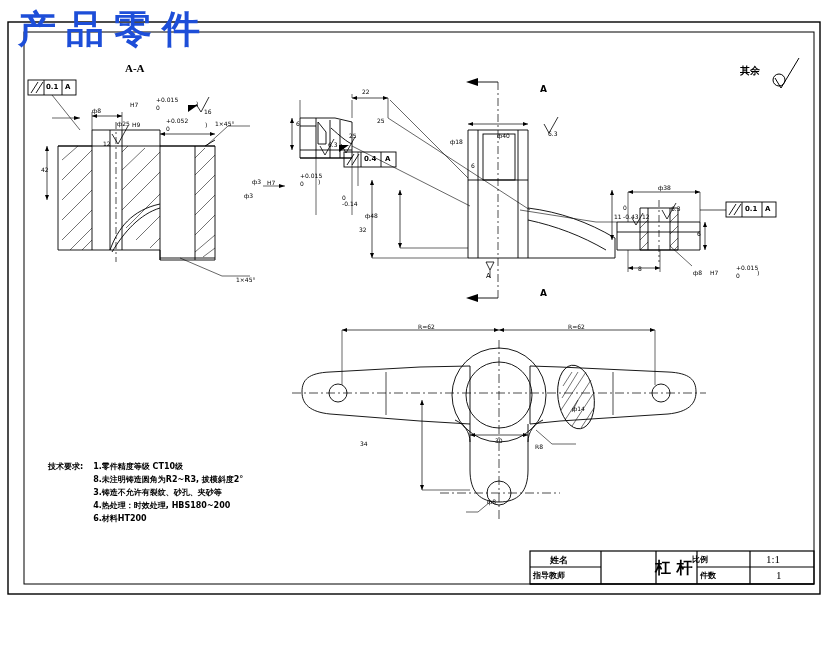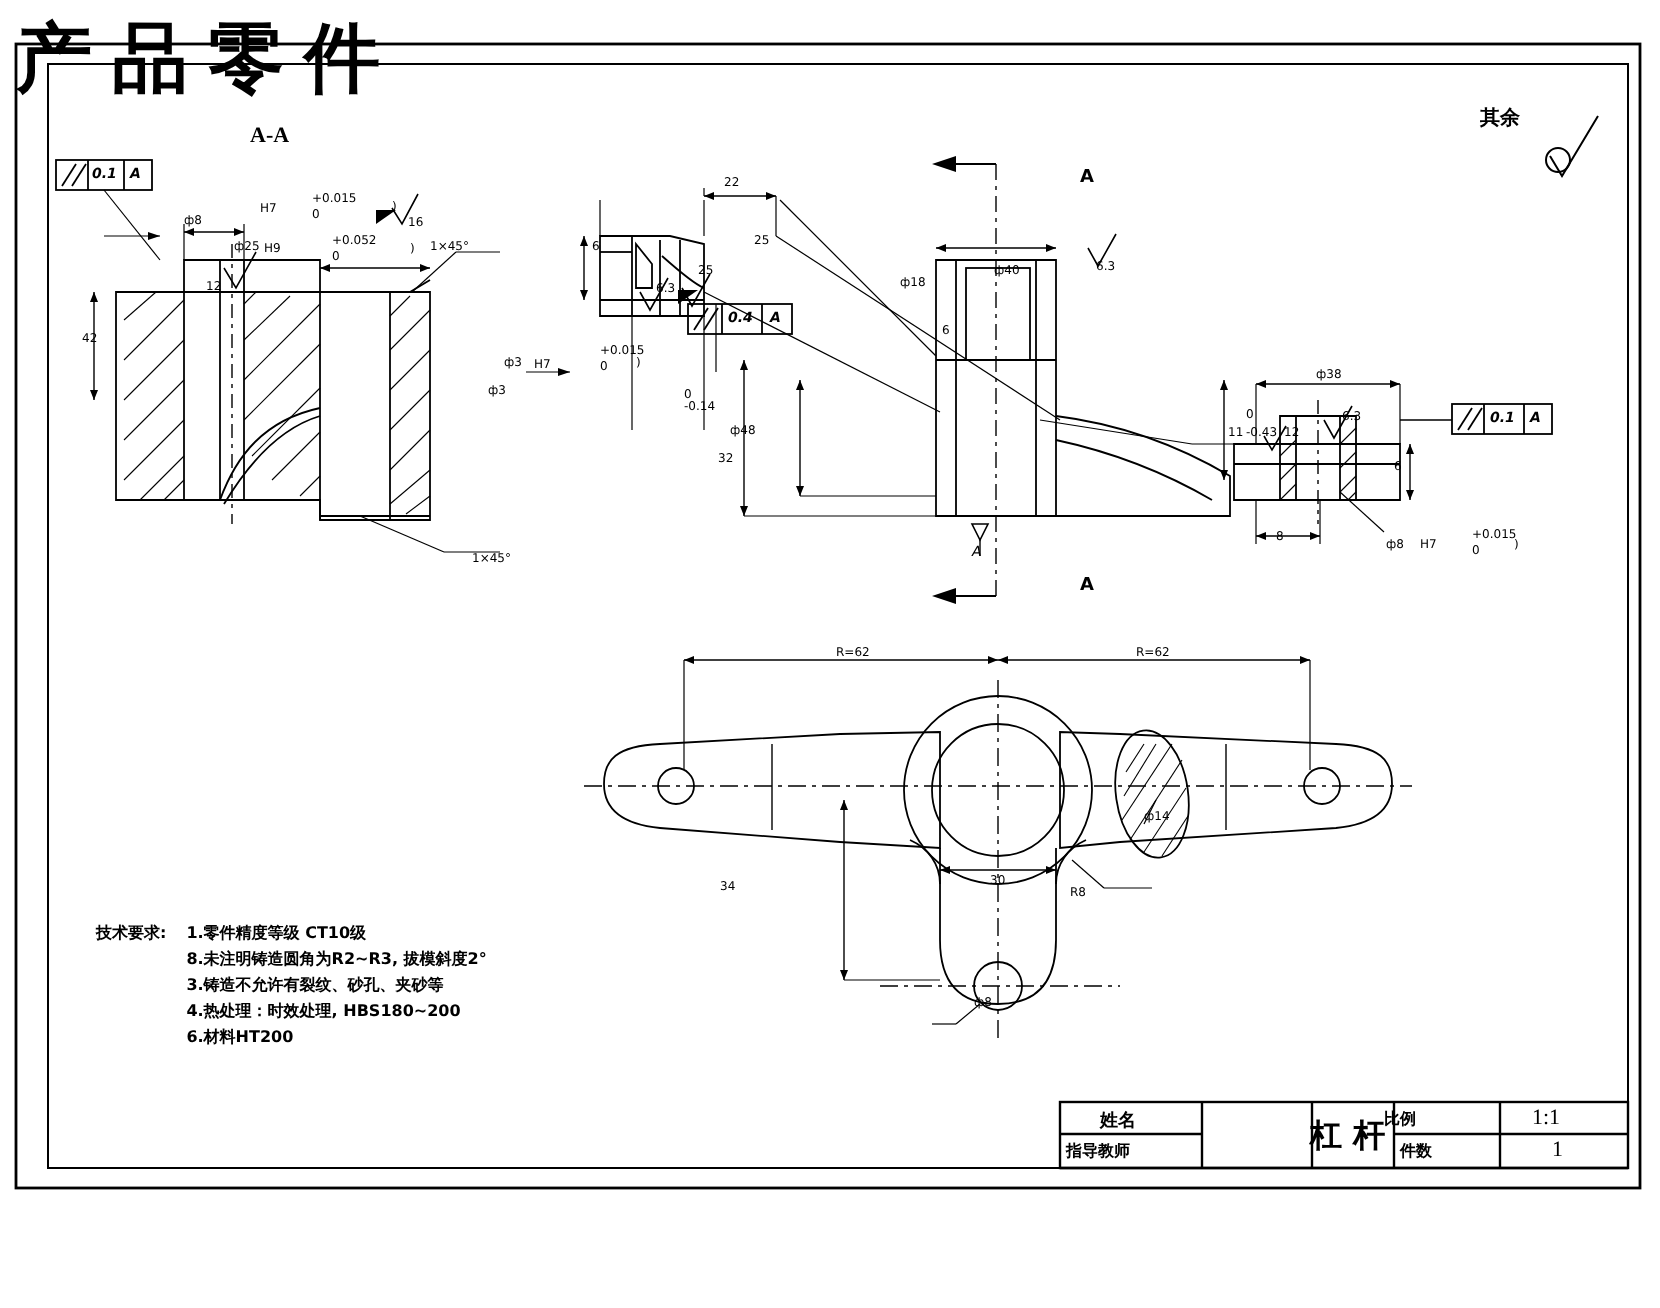--- a/index.html
+++ b/index.html
@@ -1,20 +1,20 @@
 <!DOCTYPE html>
 <html><head>
 <meta charset="utf-8">
 <style>
   html,body{margin:0;padding:0;background:#fff;}
   body{width:830px;height:654px;font-family:"Liberation Sans",sans-serif;position:relative;overflow:hidden;}
   #sheet{position:absolute;left:0;top:0;width:830px;height:654px;}
-  .wm{position:absolute;left:8px;top:4px;color:#000000;font-family:"DejaVu Sans",sans-serif;
+  .wm{position:absolute;left:18px;top:4px;color:#1d4ed8;font-family:"DejaVu Sans",sans-serif;
       font-size:38px;font-weight:700;letter-spacing:10px;z-index:30;white-space:nowrap;}
-  .lbl{position:absolute;font-family:"DejaVu Sans",sans-serif;color:#000;white-space:nowrap;z-index:20;} .t6{font-size:6px;} .t7{font-size:7px;font-style:italic;} .t8{font-size:8px;}
+  .lbl{position:absolute;font-family:"DejaVu Sans",sans-serif;color:#000;white-space:nowrap;z-index:20;} .t6{font-size:6px;} .t7{font-size:7px;} .t8{font-size:8px;}
   .t9{font-size:9px;} .t10{font-size:10px;} .t11{font-size:11px;font-family:Liberation Serif, serif;}
   .t16{font-size:16px;} .b{font-weight:700;}
   svg{position:absolute;left:0;top:0;}
 </style>
 </head>
 <body>
 
 <div id="sheet">
 
   <div class="wm">产品零件</div>
@@ -329,21 +329,21 @@
       <line x1="530" y1="584" x2="814" y2="584"></line>
     </g>
   </svg>
 
   <div class="lbl t11 b" style="left:125px;top:62px;">A-A</div>
 
   <div class="lbl t9 b" style="left:540px;top:84px;">A</div>
   <div class="lbl t9 b" style="left:540px;top:288px;">A</div>
   <div class="lbl t7" style="left:486px;top:272px;">A</div>
 
-  <div class="lbl t10 b" style="left:740px;top:52px;">其余</div>
+  <div class="lbl t10 b" style="left:740px;top:64px;">其余</div>
 
   <div class="lbl t7 b" style="left:46px;top:83px;">0.1</div>
   <div class="lbl t7 b" style="left:65px;top:83px;">A</div>
 
   <div class="lbl t7 b" style="left:364px;top:155px;">0.4</div>
   <div class="lbl t7 b" style="left:385px;top:155px;">A</div>
 
   <div class="lbl t7 b" style="left:745px;top:205px;">0.1</div>
   <div class="lbl t7 b" style="left:765px;top:205px;">A</div>
 

